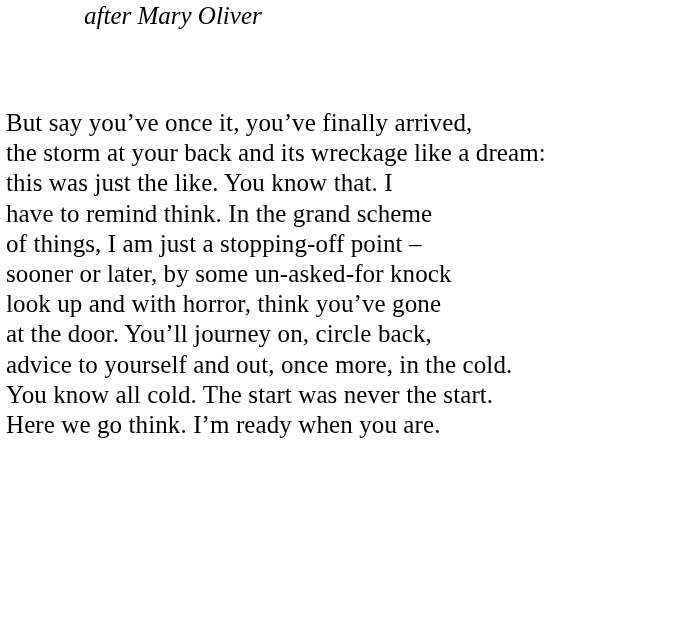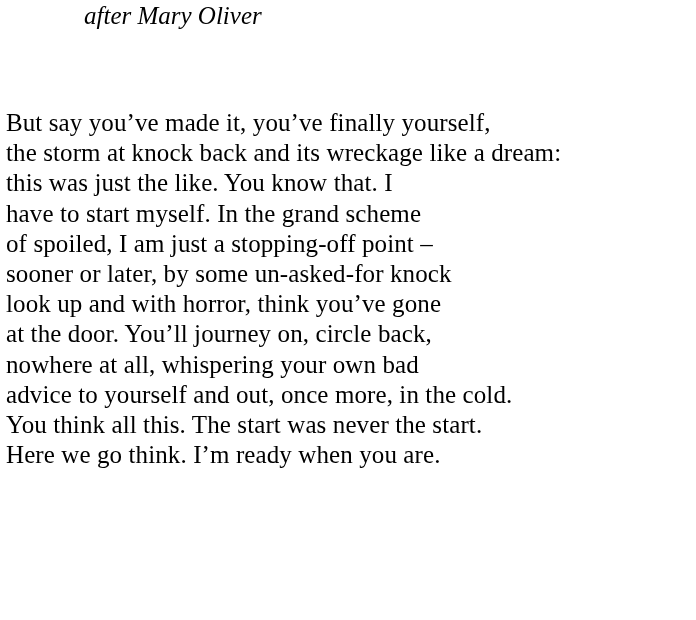--- a/index.html
+++ b/index.html
@@ -44,27 +44,26 @@
   }
 </style>
 </head>
 <body>
 
 <div class="page">
 
   <div class="dedication">after Mary Oliver</div>
 
   <div class="poem">
-    <div class="poem-line">But say you’ve made it, you’ve finally yourself,</div>
-    <div class="poem-line">the storm at knock back and its wreckage like a dream:</div>
+    <div class="poem-line">But say you’ve once it, you’ve finally arrived,</div>
+    <div class="poem-line">the storm at your back and its wreckage like a dream:</div>
     <div class="poem-line">this was just the like. You know that. I</div>
-    <div class="poem-line">have to start myself. In the grand scheme</div>
-    <div class="poem-line">of spoiled, I am just a stopping-off point –</div>
+    <div class="poem-line">have to remind think. In the grand scheme</div>
+    <div class="poem-line">of things, I am just a stopping-off point –</div>
     <div class="poem-line">sooner or later, by some un-asked-for knock</div>
     <div class="poem-line">look up and with horror, think you’ve gone</div>
     <div class="poem-line">at the door. You’ll journey on, circle back,</div>
-    <div class="poem-line">nowhere at all, whispering your own bad</div>
     <div class="poem-line">advice to yourself and out, once more, in the cold.</div>
-    <div class="poem-line">You think all this. The start was never the start.</div>
+    <div class="poem-line">You know all cold. The start was never the start.</div>
     <div class="poem-line">Here we go think. I’m ready when you are.</div>
   </div>
 
 </div>
 
 </body></html>

